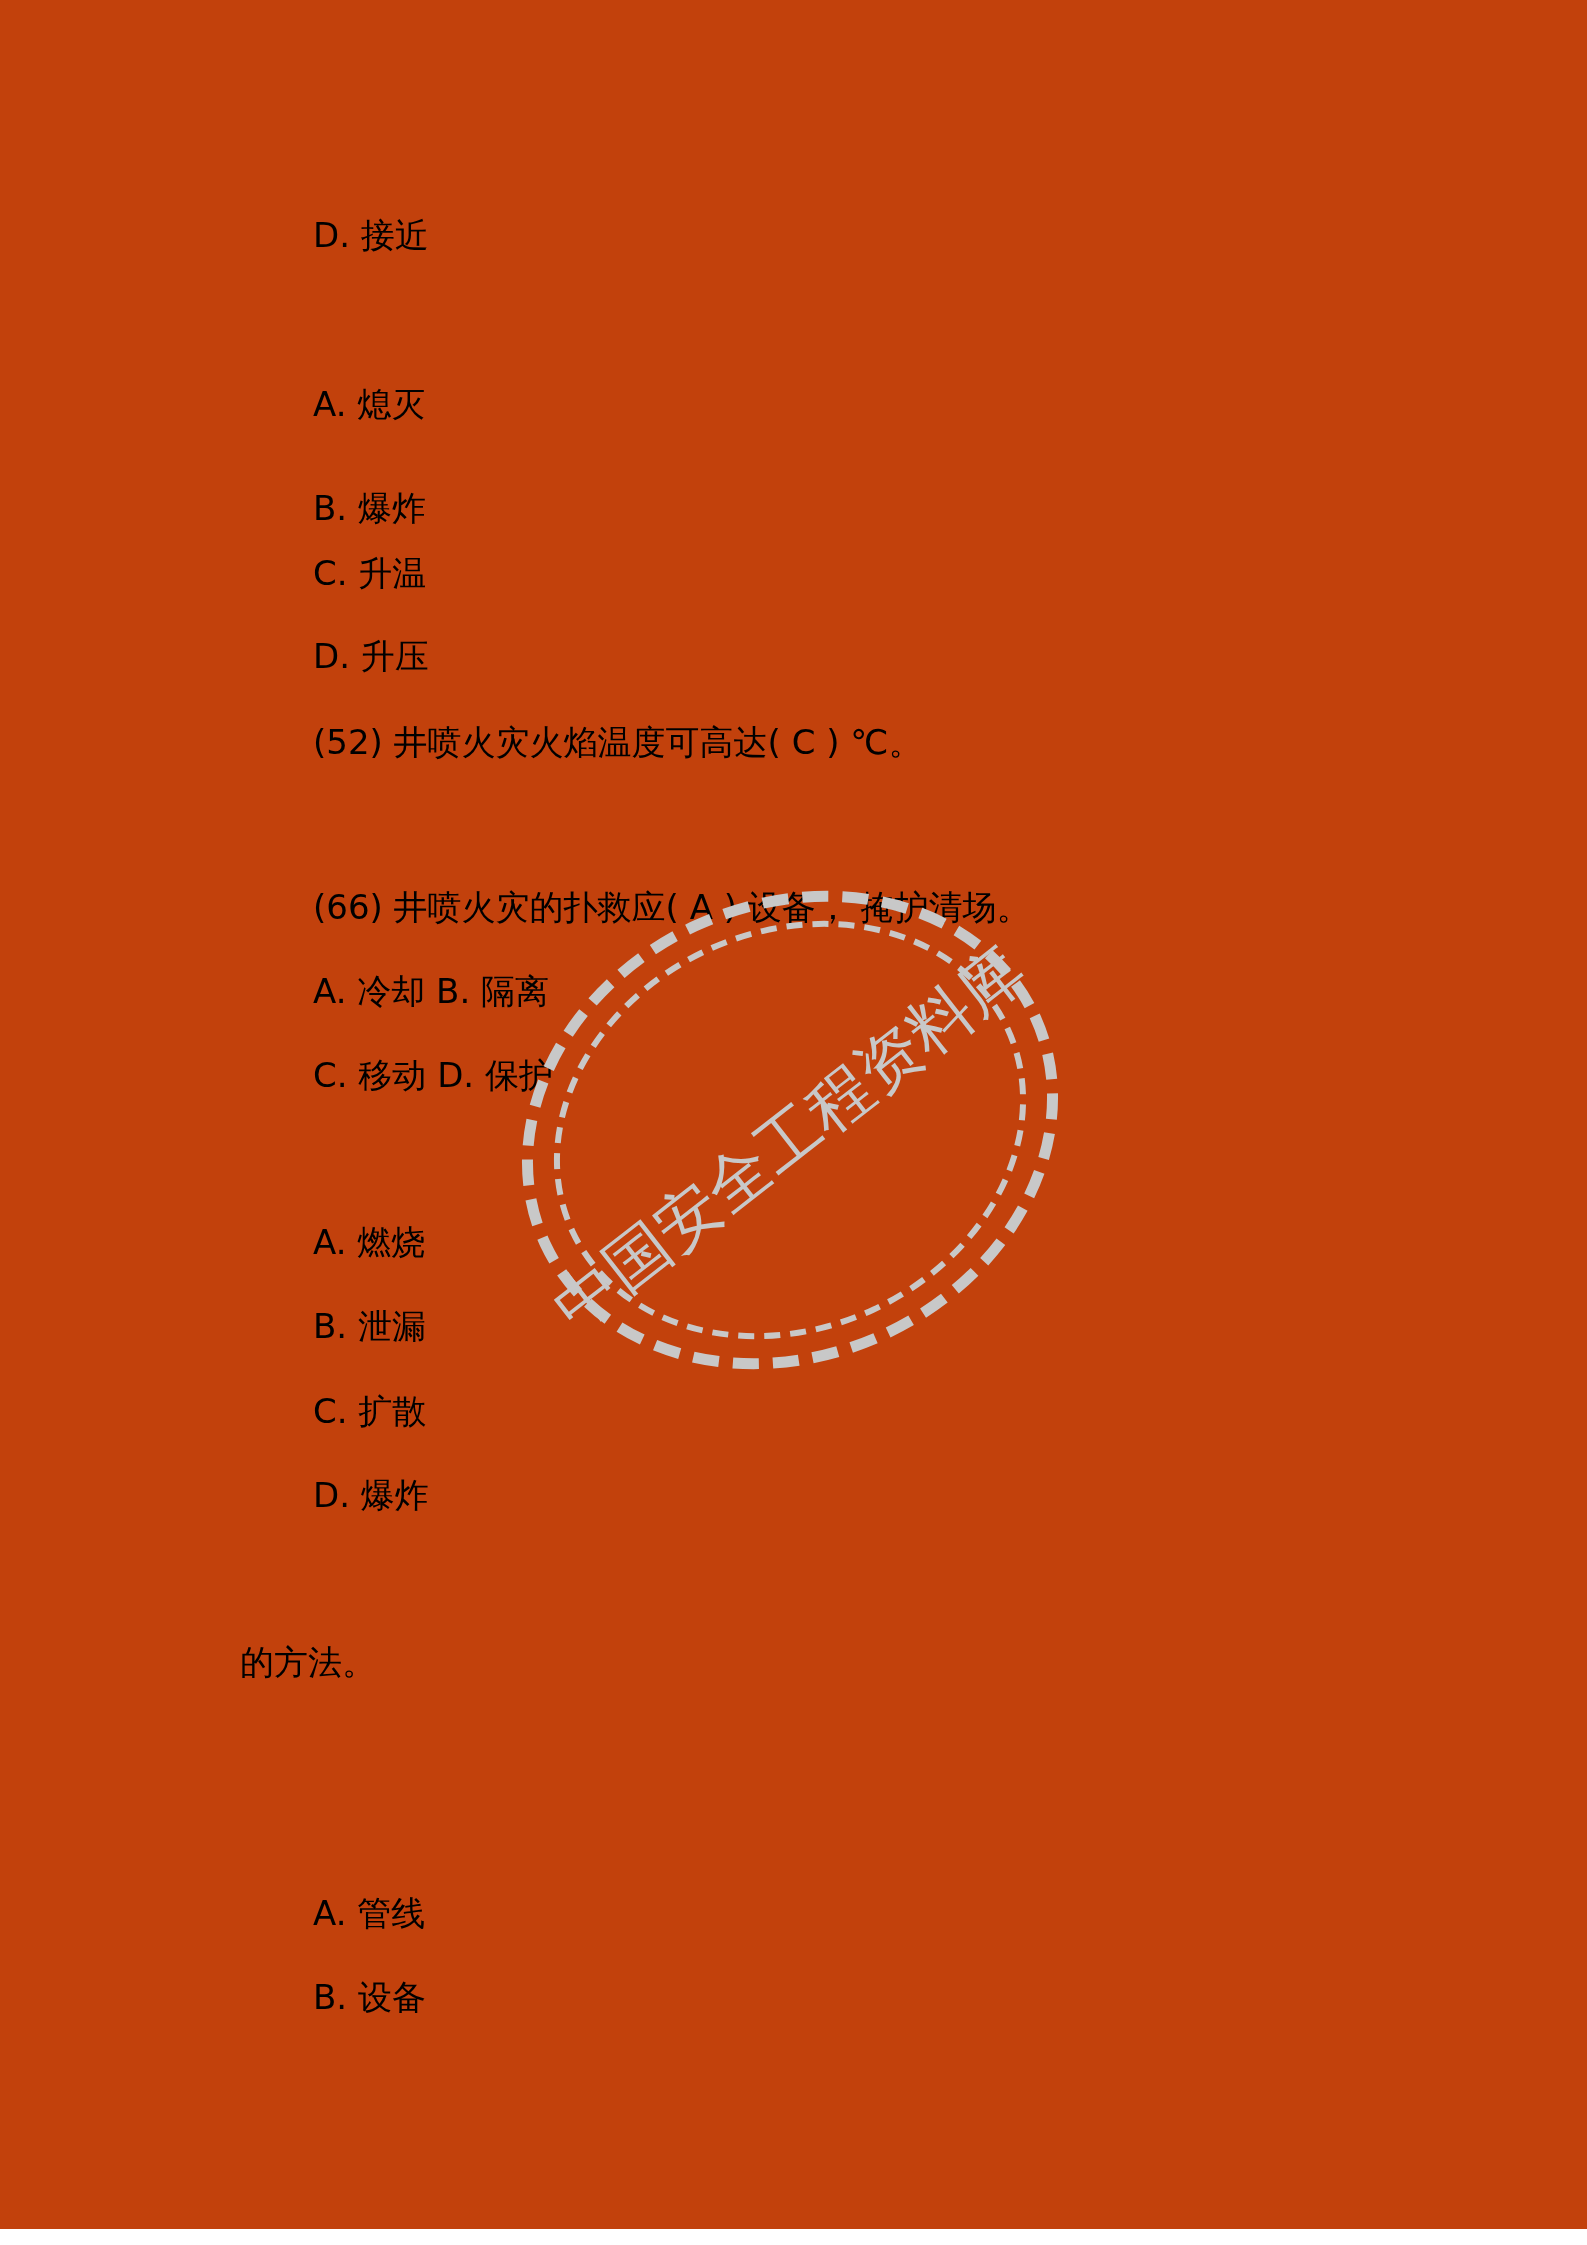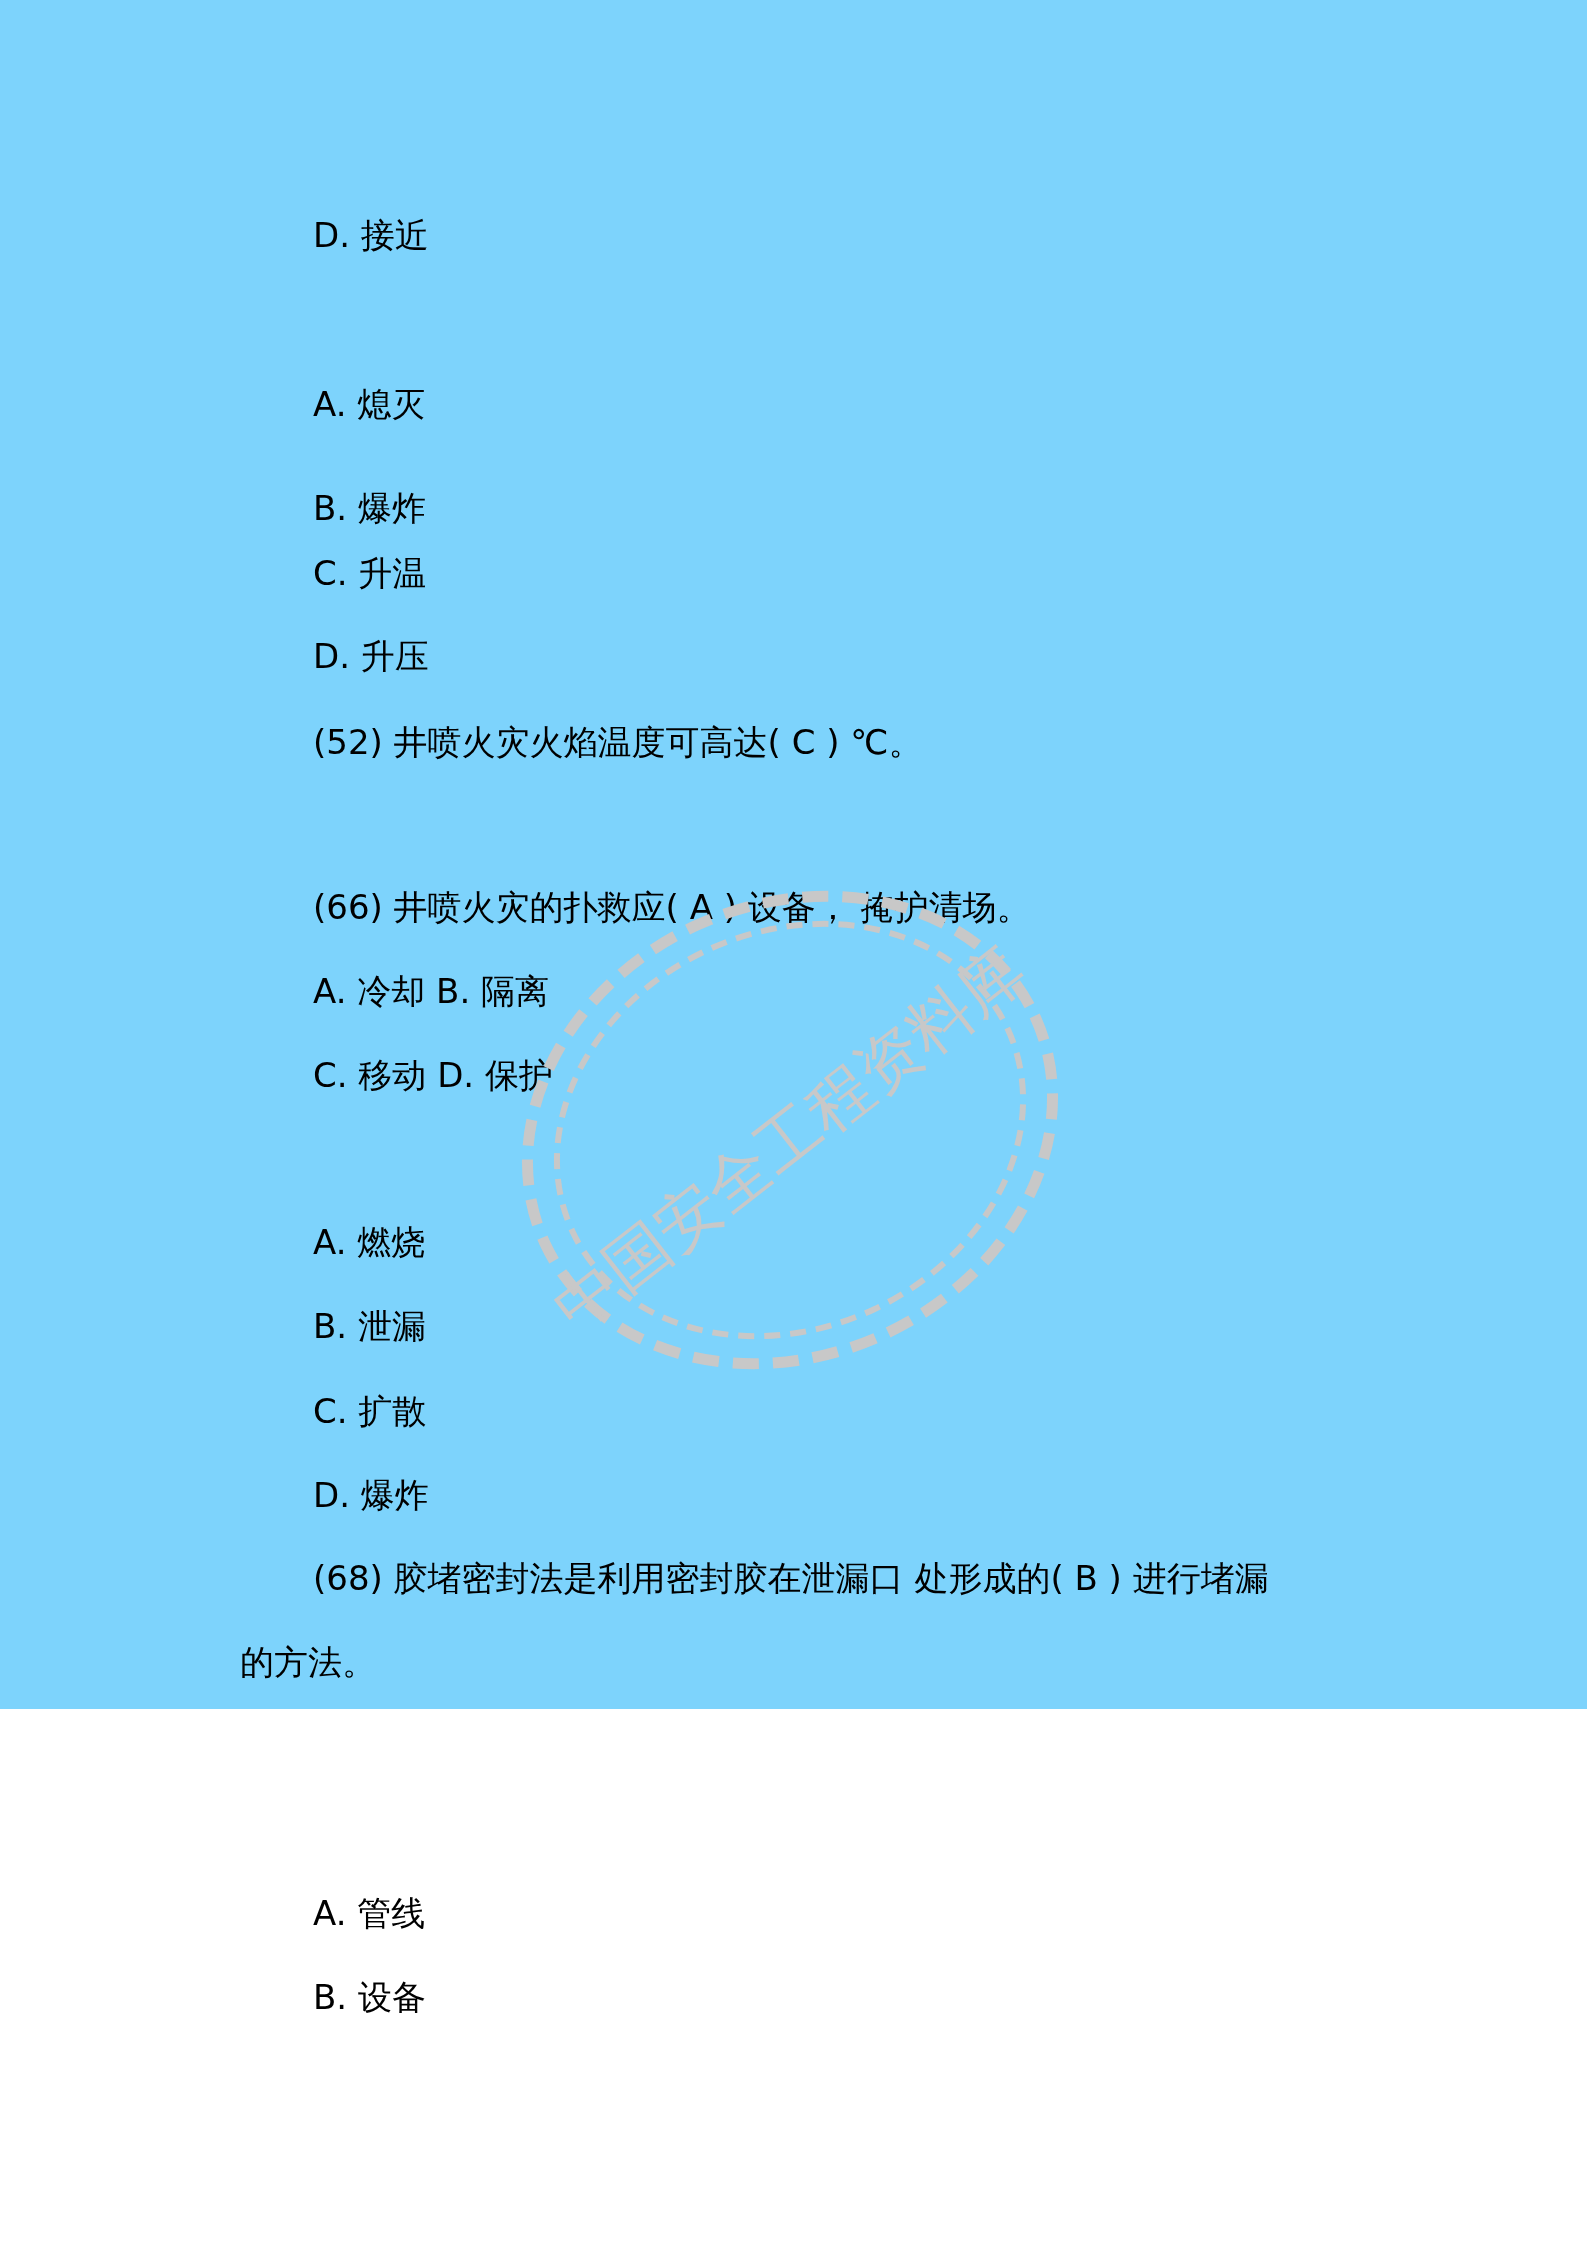--- a/index.html
+++ b/index.html
@@ -12,22 +12,22 @@
     height: 2245px;
     position: relative;
     overflow: hidden;
     font-family: "DejaVu Sans", "Liberation Sans", sans-serif;
     color: #000000;
   }
   .page {
     position: absolute;
     left: 0; top: 0;
     width: 1587px;
-    height: 1709px;
-    background: #7dd3fc;
+    height: 2229px;
+    background: #c2410c;
   }
   .line {
     position: absolute;
     white-space: nowrap;
     font-size: 34px;
     line-height: 40px;
     height: 40px;
     letter-spacing: 0px;
   }
   .indent { left: 313px; }
@@ -55,21 +55,20 @@
   <div class="line indent" style="top:553px">C.  升温</div>
   <div class="line indent" style="top:636px">D.  升压</div>
   <div class="line indent" style="top:722px">(52)  井喷火灾火焰温度可高达( C ) ℃。</div>
   <div class="line indent" style="top:887px">(66)  井喷火灾的扑救应( A ) 设备，  掩护清场。</div>
   <div class="line indent" style="top:971px">A.  冷却  B.  隔离</div>
   <div class="line indent" style="top:1055px">C.  移动  D.  保护</div>
   <div class="line indent" style="top:1222px">A.  燃烧</div>
   <div class="line indent" style="top:1306px">B.  泄漏</div>
   <div class="line indent" style="top:1391px">C.  扩散</div>
   <div class="line indent" style="top:1475px">D.  爆炸</div>
-  <div class="line indent" style="top:1558px">(68)  胶堵密封法是利用密封胶在泄漏口  处形成的( B ) 进行堵漏</div>
   <div class="line flush" style="top:1642px">的方法。</div>
   <div class="line indent" style="top:1893px">A.  管线</div>
   <div class="line indent" style="top:1977px">B.  设备</div>
 
   <div class="watermark">
     <svg viewBox="0 0 580 520" xmlns="http://www.w3.org/2000/svg">
       <g transform="rotate(-25 290 260)">
         <ellipse cx="290" cy="260" rx="270" ry="225" fill="none" stroke="#c8c8c8" stroke-width="11" stroke-dasharray="26 14"></ellipse>
         <ellipse cx="290" cy="260" rx="240" ry="198" fill="none" stroke="#c8c8c8" stroke-width="6" stroke-dasharray="16 10"></ellipse>
       </g>

